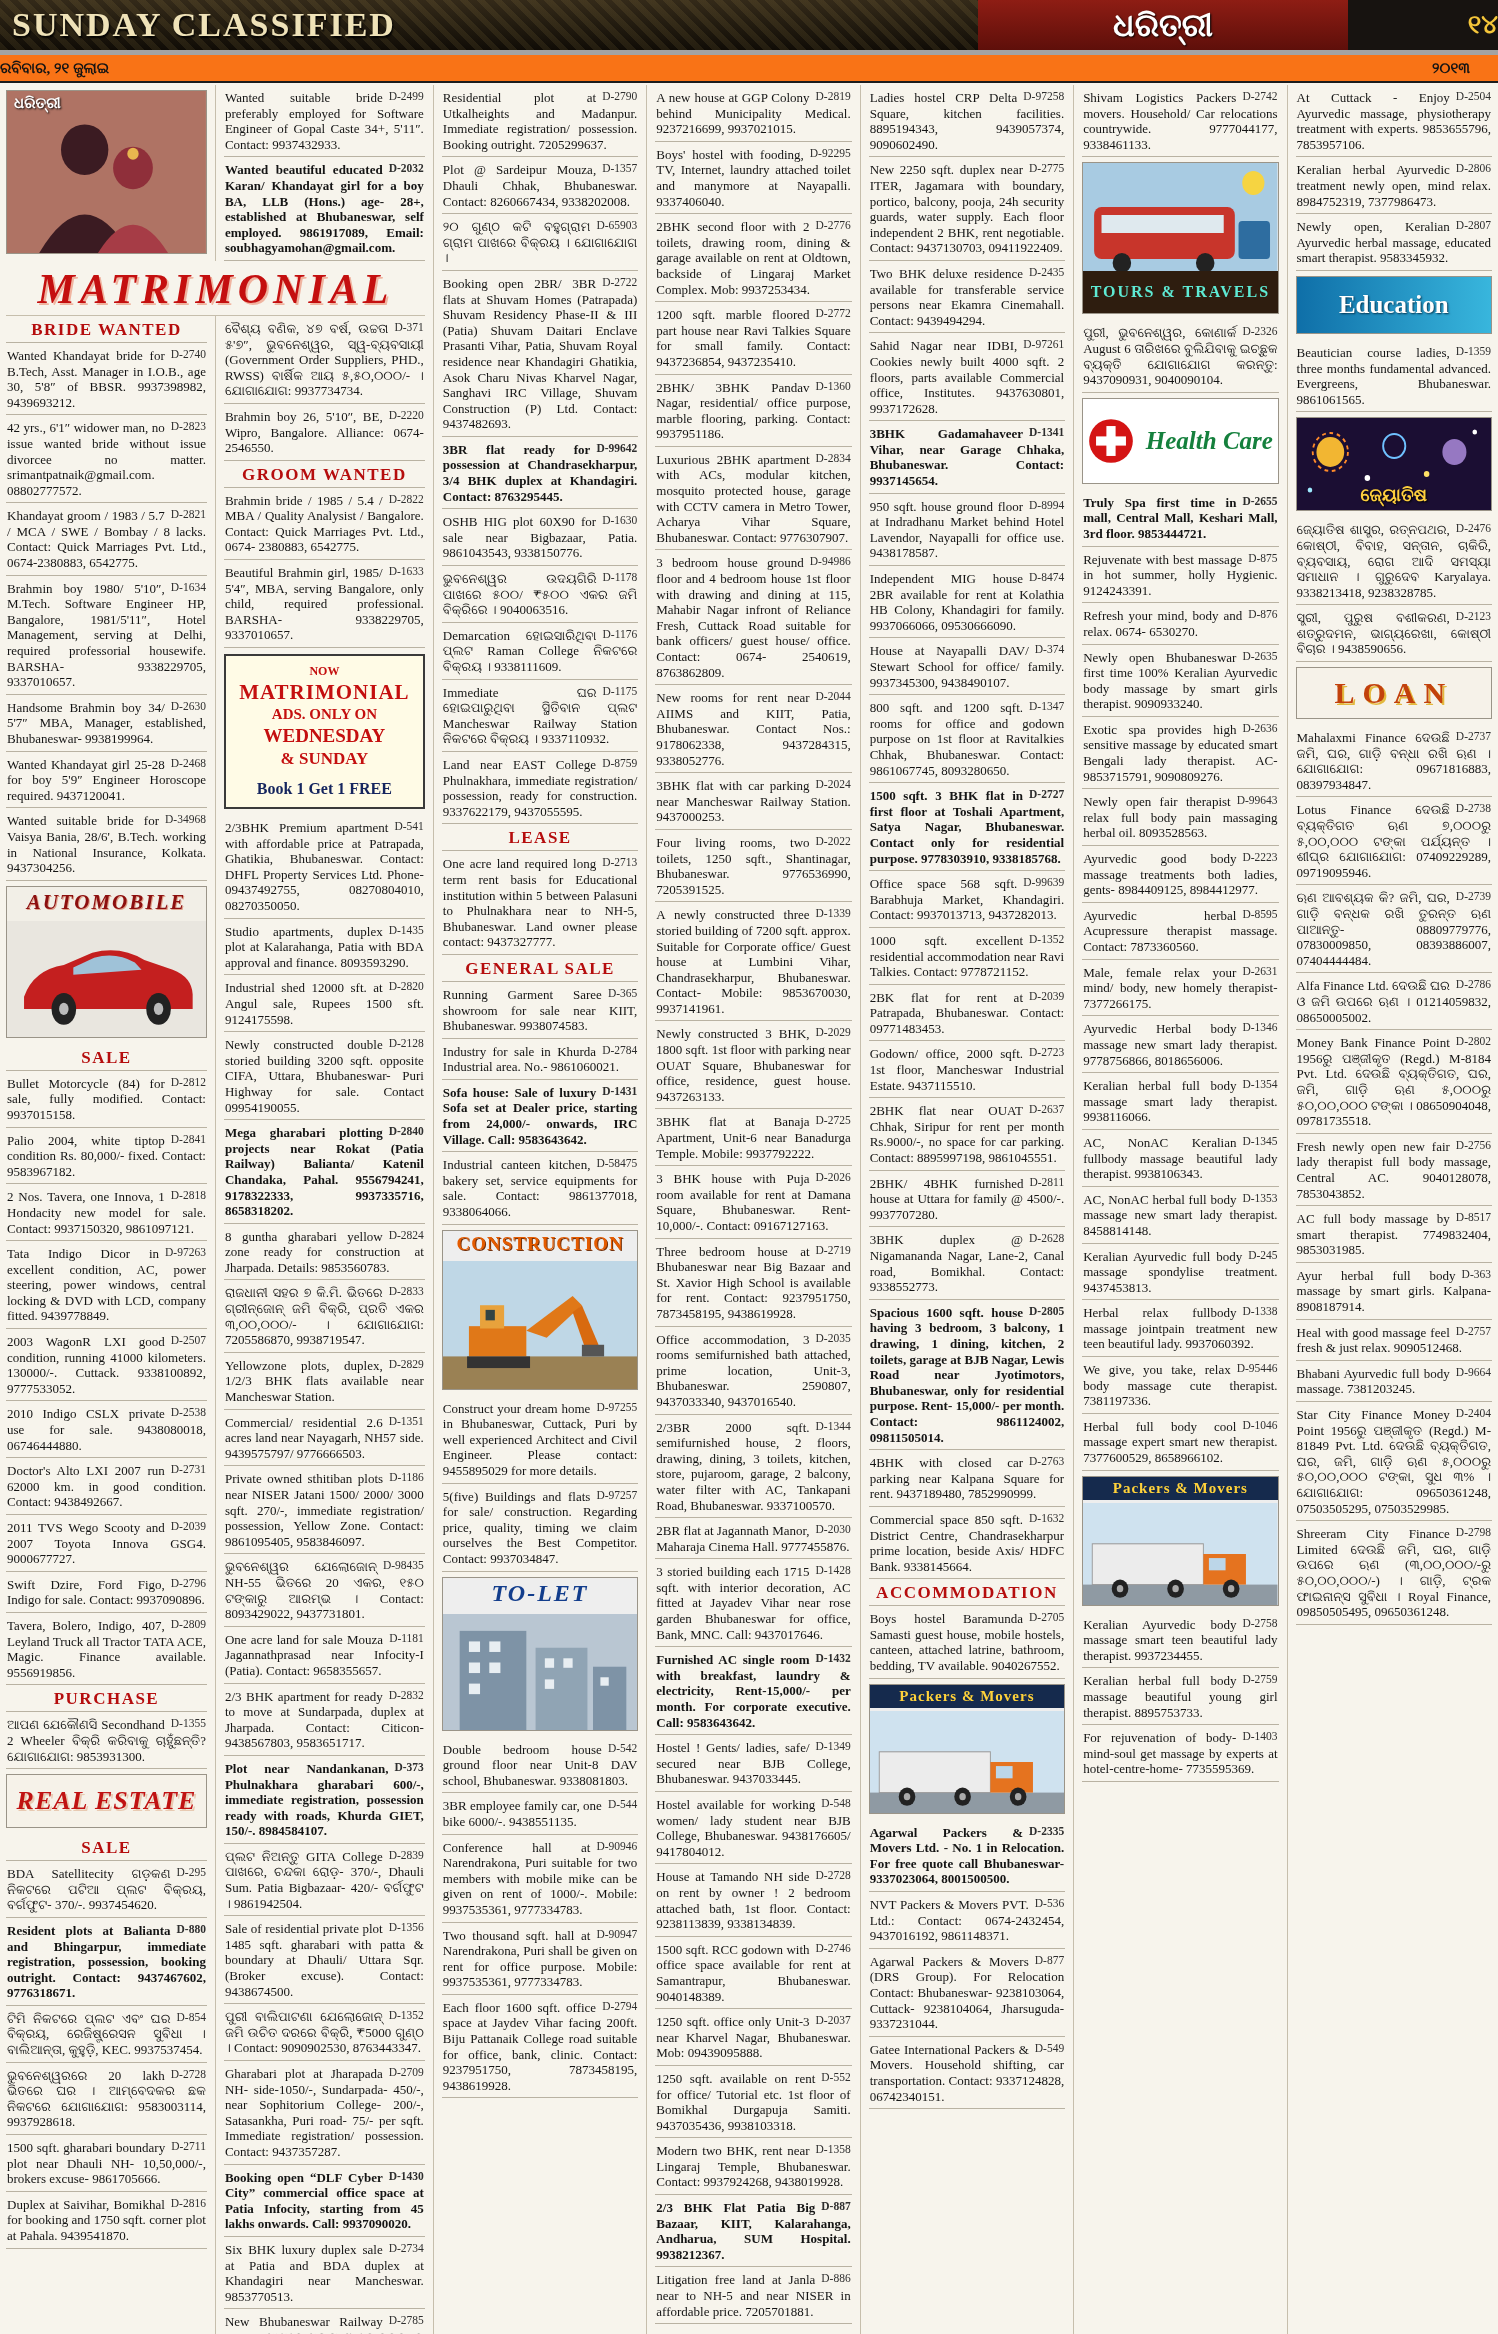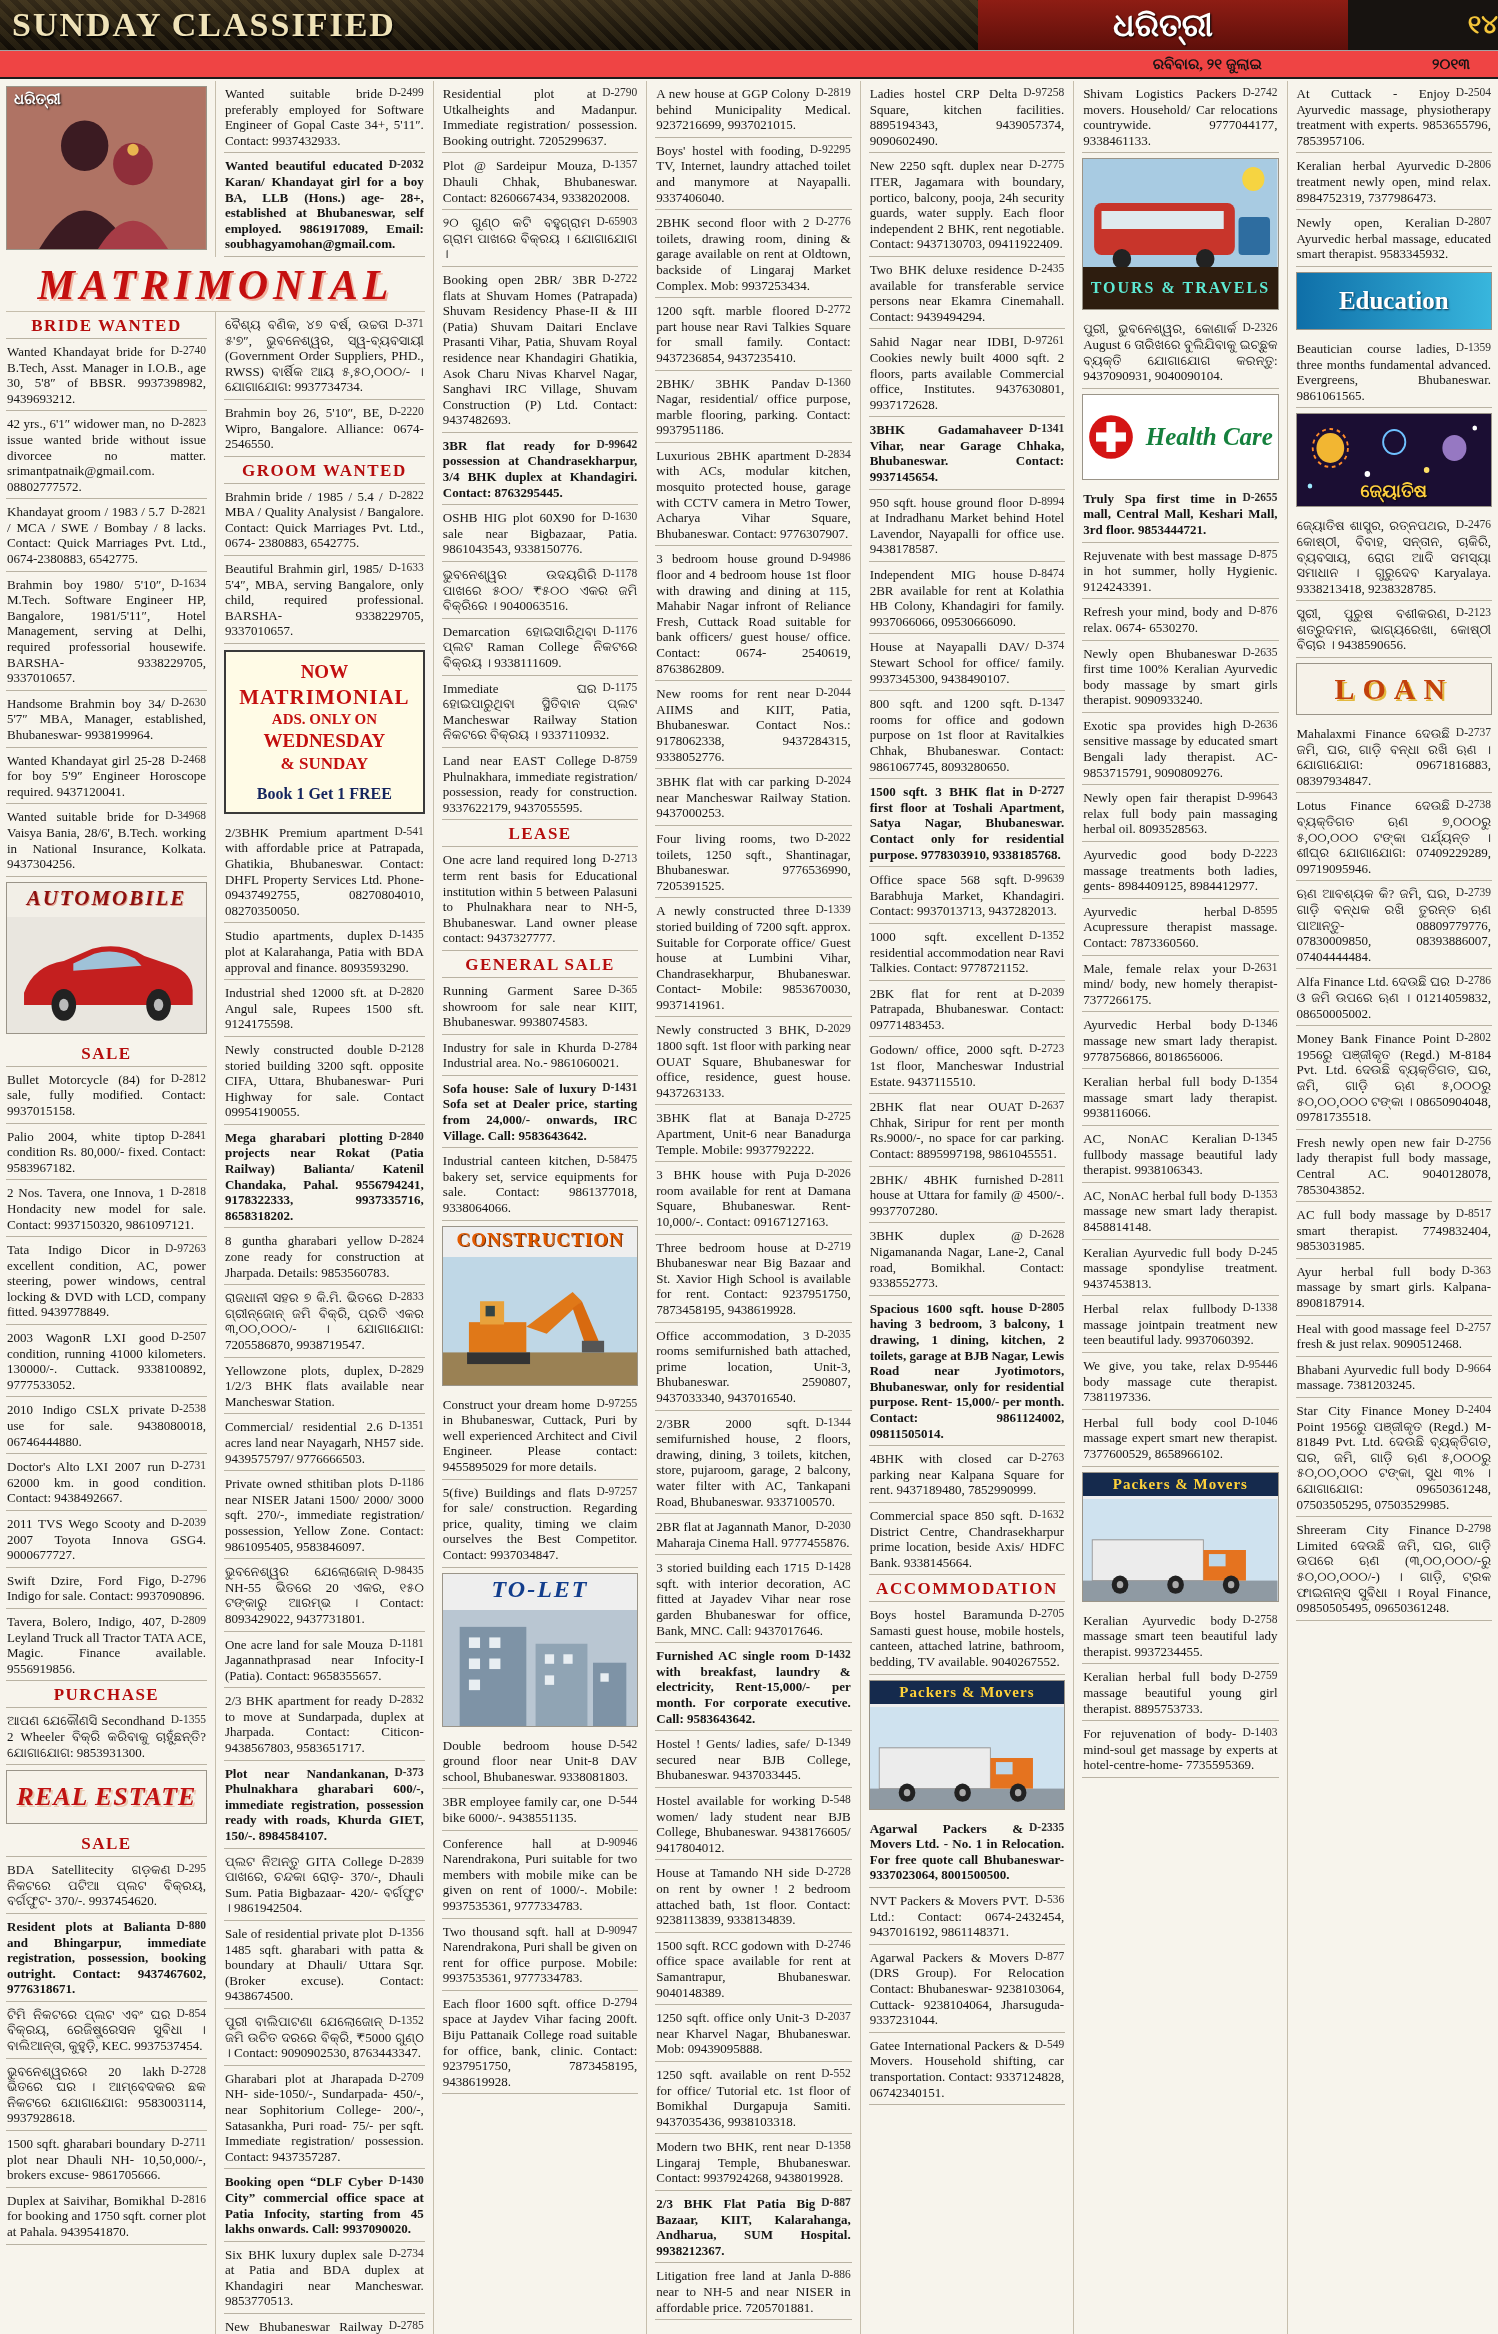--- a/index.html
+++ b/index.html
@@ -14,22 +14,22 @@
   .mast-left{flex:1;display:flex;align-items:center;padding-left:12px}
   .mast-title{font-size:34px;font-weight:bold;color:#efe2b8;letter-spacing:2px;text-shadow:1px 2px 2px #000}
   .mast-right{width:520px;display:flex;align-items:stretch}
   .paper-box{flex:1;display:flex;align-items:center;justify-content:center;
     background:linear-gradient(180deg,#8e1d14,#5e0f0a)}
   .paper-name{font-size:32px;font-weight:bold;color:#ffffff;text-shadow:1px 1px 2px #000}
   .pagenum-box{width:150px;display:flex;align-items:center;justify-content:flex-end;background:#171310}
   .page-num{font-size:26px;font-weight:bold;color:#f5c63a}
 
   
-  .dateline{height:26px;display:flex;align-items:center;justify-content:flex-end;
-    background:#ef4444;border-top:1px solid #a3a3a3;border-bottom:2px solid #1c1c1c;font-weight:bold;font-size:15px}
+  .dateline{height:26px;display:flex;align-items:center;justify-content:space-between;
+    background:#f97316;border-top:5px solid #a3a3a3;border-bottom:2px solid #1c1c1c;font-weight:bold;font-size:15px}
   .date{margin-right:170px}
   .year{margin-right:28px}
 
   
   .columns{display:grid;grid-template-columns:repeat(7,1fr);column-gap:8px;
     padding:2px 6px 0;height:2254px;overflow:hidden}
   .col{overflow:hidden;min-width:0;border-left:1px solid #c6beac;padding-left:8px}
   .span2{grid-column:1/3;display:flex;flex-direction:column;min-width:0;overflow:hidden}
   .two-col-row{display:flex;column-gap:8px}
   .grow{flex:1;overflow:hidden}
@@ -47,21 +47,21 @@
   .ad-text{display:inline}
   .d-num{float:right;font-size:11.5px;color:#2e2e2e;margin-left:6px}
 
   .section-head{color:#b50d0d;font-weight:bold;text-align:center;font-size:17px;
     letter-spacing:1.5px;padding:4px 0 2px;border-bottom:1px solid #b9b2a2}
 
   
   .promo{background:#fffbe6;border:2px solid #3a3a3a;text-align:center;
     padding:8px 4px;margin:6px 0;border-bottom:2px solid #3a3a3a}
   .promo-line{font-weight:bold;line-height:1.25}
-  .p0{color:#c40f0f;font-size:19px}
+  .p0{color:#c40f0f;font-size:12px}
   .p1{color:#c40f0f;font-size:21px;letter-spacing:1px}
   .p2{color:#c40f0f;font-size:15px}
   .p3{color:#c40f0f;font-size:19px}
   .p4{color:#c40f0f;font-size:17px}
   .p5{color:#15255e;font-size:16px;margin-top:10px}
 
   
   .img-block{position:relative;margin:5px 0 6px;overflow:hidden;background:#eee;border:1px solid #9a9488}
   .img-block svg{display:block;width:100%}
   .img-label{pointer-events:none}

